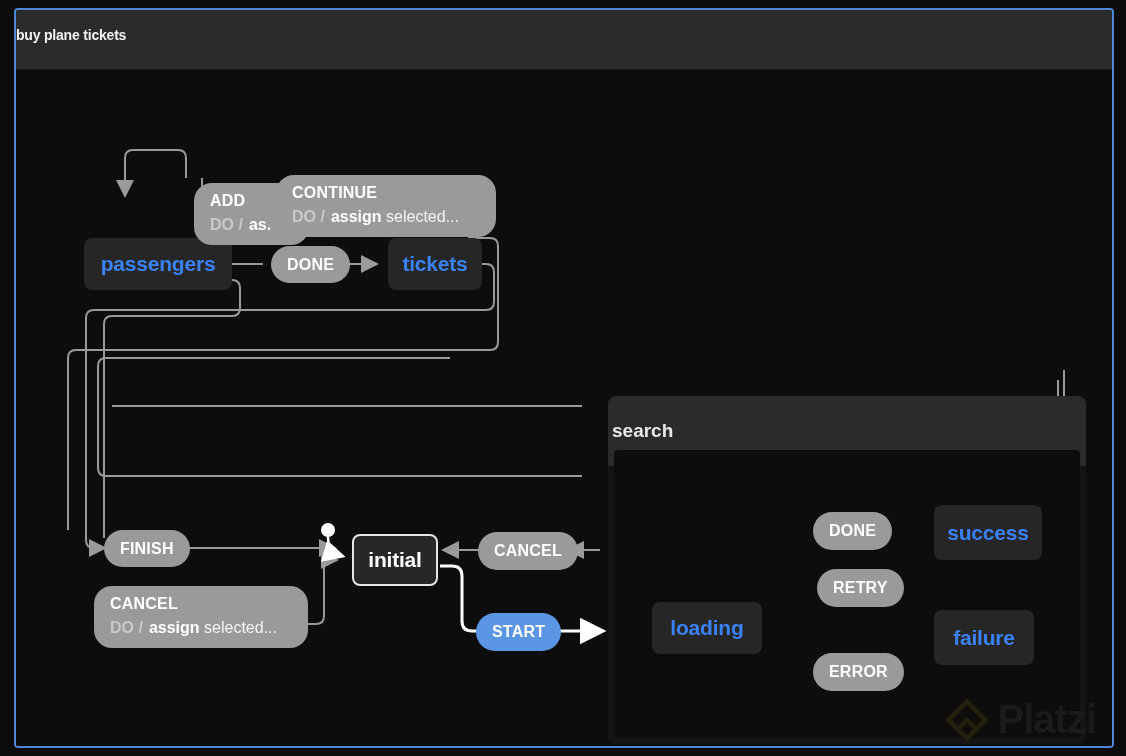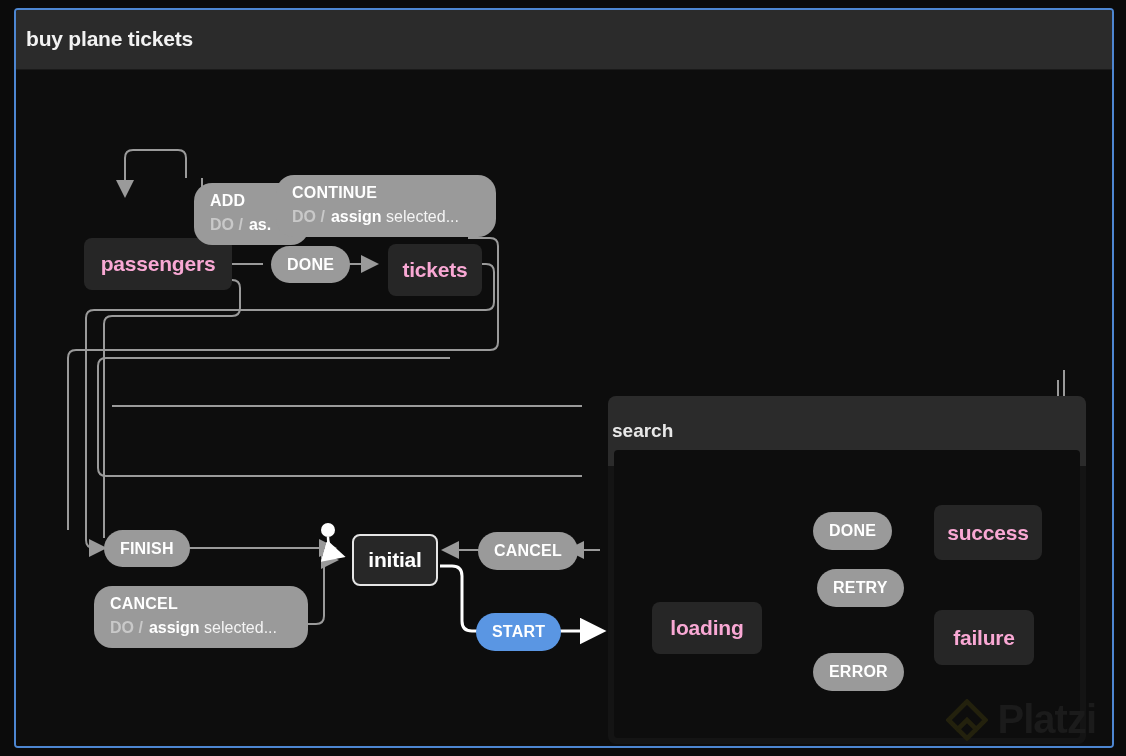--- a/index.html
+++ b/index.html
@@ -20,43 +20,43 @@
     background: #0d0d0d;
     overflow: hidden;
   }
   #titlebar {
     position: absolute; left: 0; top: 0;
     width: 100%; height: 60px;
     background: #2b2b2b;
     border-bottom: 1px solid #1a1a1a;
   }
   #titlebar .title {
-    position: absolute; left: 10px; top: 17px;
-    font-size: 21px; font-weight: bold; color: #f2f2f2;
+    position: absolute; left: 0; top: 17px;
+    font-size: 14px; font-weight: bold; color: #f2f2f2;
     letter-spacing: -0.2px;
   }
   #canvas {
     position: absolute; left: 0; top: 60px;
     width: 100%; height: 678px;
     background: #0d0d0d;
     overflow: hidden;
   }
   svg.edges {
     position: absolute; left: 0; top: 0;
     width: 1096px; height: 678px;
     pointer-events: none;
   }
 
   
   .node {
     position: absolute;
     background: #262626;
     border-radius: 8px;
     display: flex; align-items: center; justify-content: center;
-    color: #f9a8d4;
+    color: #3b82f6;
     font-size: 21px; font-weight: bold;
     letter-spacing: -0.2px;
     white-space: nowrap;
   }
   .node.active {
     border: 2px solid #e5e5e5;
     background: #272727;
     color: #ffffff;
   }
   
@@ -201,21 +201,21 @@
 
         <circle cx="618" cy="528" r="6.5" fill="#9a9a9a" stroke="none"></circle>
         <path d="M618,534 Q618,548 630,552" stroke="#9a9a9a" stroke-width="2" marker-end="url(#ah)"></path>
       </g>
     </svg>
 
     <div class="node" style="left:68px; top:168px; width:148px; height:52px;">
       <span>passengers</span>
     </div>
 
-    <div class="node" style="left:372px; top:174px; width:94px; height:52px;">
+    <div class="node" style="left:372px; top:168px; width:94px; height:52px;">
       <span>tickets</span>
     </div>
 
     <div class="node active" style="left:336px; top:464px; width:86px; height:52px;">
       <span>initial</span>
     </div>
 
     <div class="region" style="left:592px; top:326px; width:478px; height:348px;">
       <div class="region-header">
         <span>search</span>

